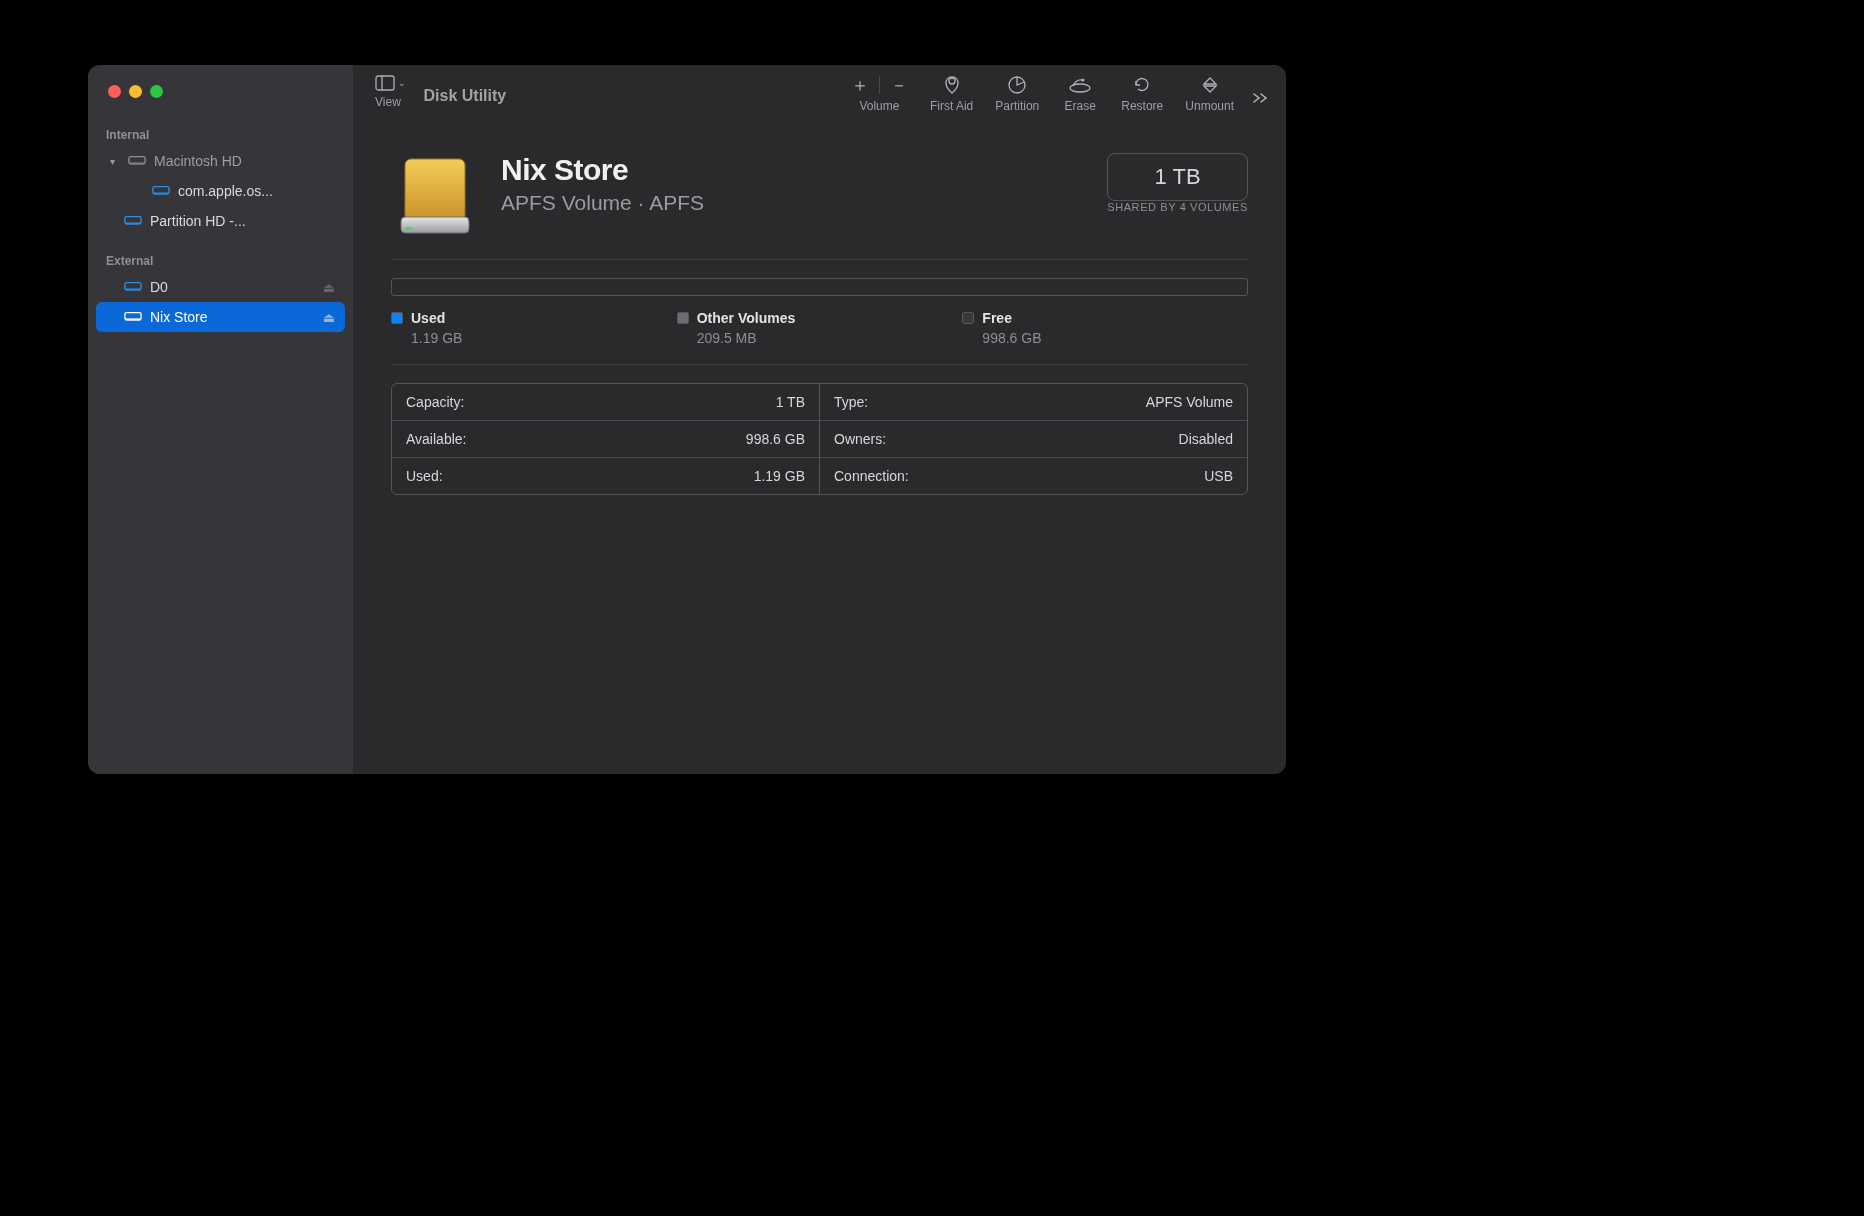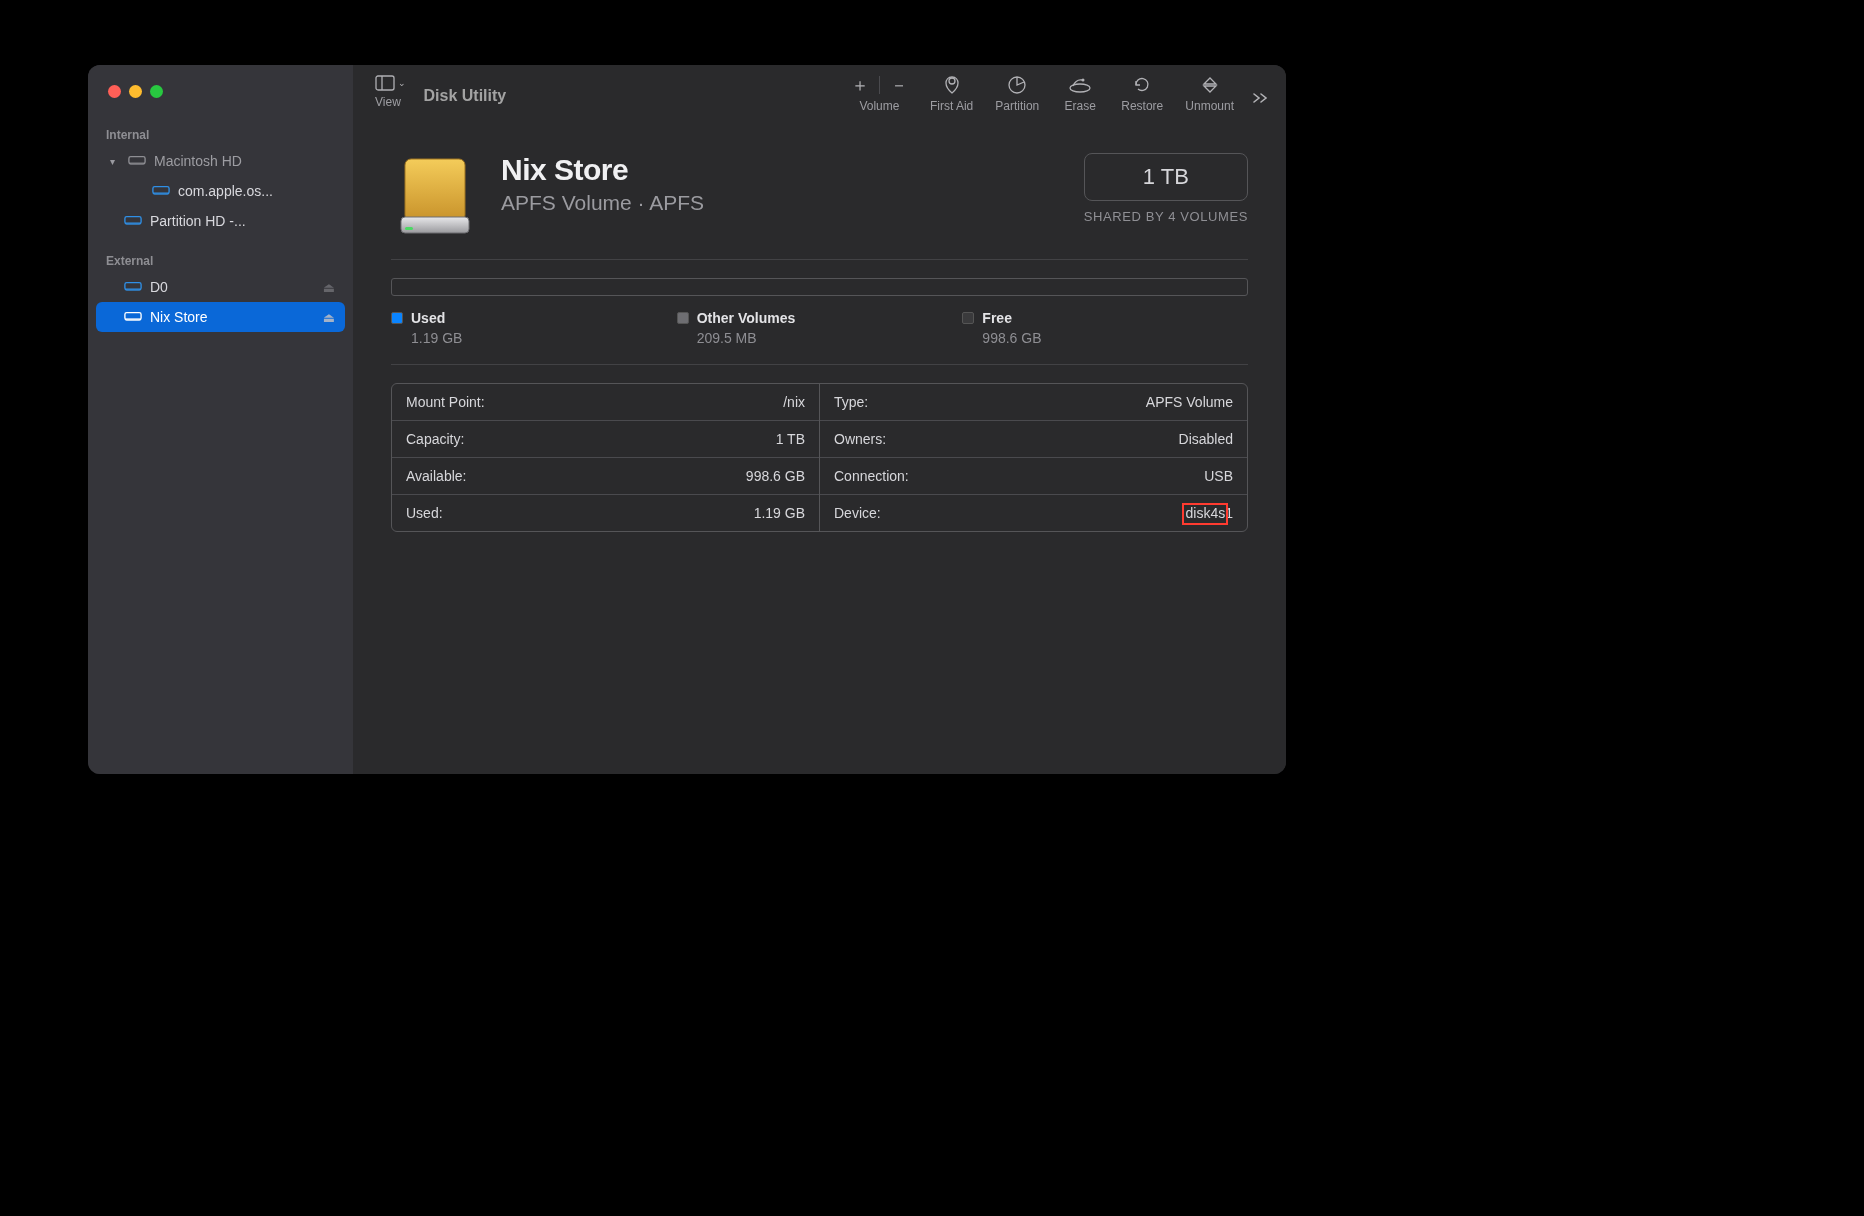--- a/index.html
+++ b/index.html
@@ -74,21 +74,21 @@
   .vsep{ width:1px; height:18px; background:#4a4a4e;}
   .more-chevrons{ color:#b1b1b5; align-self:center; margin-left:18px; margin-top:-4px;}
 
   .content{ padding: 28px 38px 0 38px; }
   .vol-header{ display:flex; align-items:flex-start; gap:22px; }
   .vol-icon{ width:88px; height:88px; }
   .vol-titles h1{ font-size:30px; font-weight:700; color:#f0f0f2; letter-spacing:-.5px;}
   .vol-titles .subtitle{ color:#9b9ba0; font-size:21px; margin-top:4px;}
   .cap-box{ margin-left:auto; text-align:center;}
   .cap-box .box{ border:1px solid #555558; border-radius:8px; padding:10px 40px; font-size:22px; color:#d6d6da; font-weight:500;}
-  .cap-box .sub{ color:#8f8f94; font-size:13px; letter-spacing:.6px; margin-top:8px;}
+  .cap-box .sub{ color:#8f8f94; font-size:11px; letter-spacing:.6px; }
 
   .rule{ height:1px; background:#424245; margin:18px 0;}
   .usage-bar{ height:18px; border:1px solid #555558; border-radius:3px; }
 
   .usage-legend{ display:flex; gap:0; margin-top:14px;}
   .leg{ flex:1; }
   .leg .row1{ display:flex; align-items:center; gap:8px; font-size:14px; font-weight:600; color:#e3e3e6;}
   .swatch{ width:12px; height:12px; border-radius:2px; display:inline-block;}
   .leg .val{ color:#8e8e93; font-size:14px; margin-top:4px; padding-left:20px;}
 
@@ -305,24 +305,20 @@
             </div>
           <div class="val">998.6 GB</div>
         </div>
       </div>
 
       <div class="rule"></div>
 
       <div class="info-table">
         <div class="info-col">
           <div class="info-row">
-              <span class="k">Mount Point:</span>
-              <span class="v">/nix</span>
-            </div>
-          <div class="info-row">
               <span class="k">Capacity:</span>
               <span class="v">1 TB</span>
             </div>
           <div class="info-row">
               <span class="k">Available:</span>
               <span class="v">998.6 GB</span>
             </div>
           <div class="info-row">
               <span class="k">Used:</span>
               <span class="v">1.19 GB</span>
@@ -334,21 +330,17 @@
               <span class="v">APFS Volume</span>
             </div>
           <div class="info-row">
               <span class="k">Owners:</span>
               <span class="v">Disabled</span>
             </div>
           <div class="info-row">
               <span class="k">Connection:</span>
               <span class="v">USB</span>
             </div>
-          <div class="info-row">
-              <span class="k">Device:</span>
-              <span class="v"><span>disk4s1</span><span class="highlight-box"></span></span>
-            </div>
         </div>
       </div>
     </div>
   </div>
 </div>
 
 </body></html>

